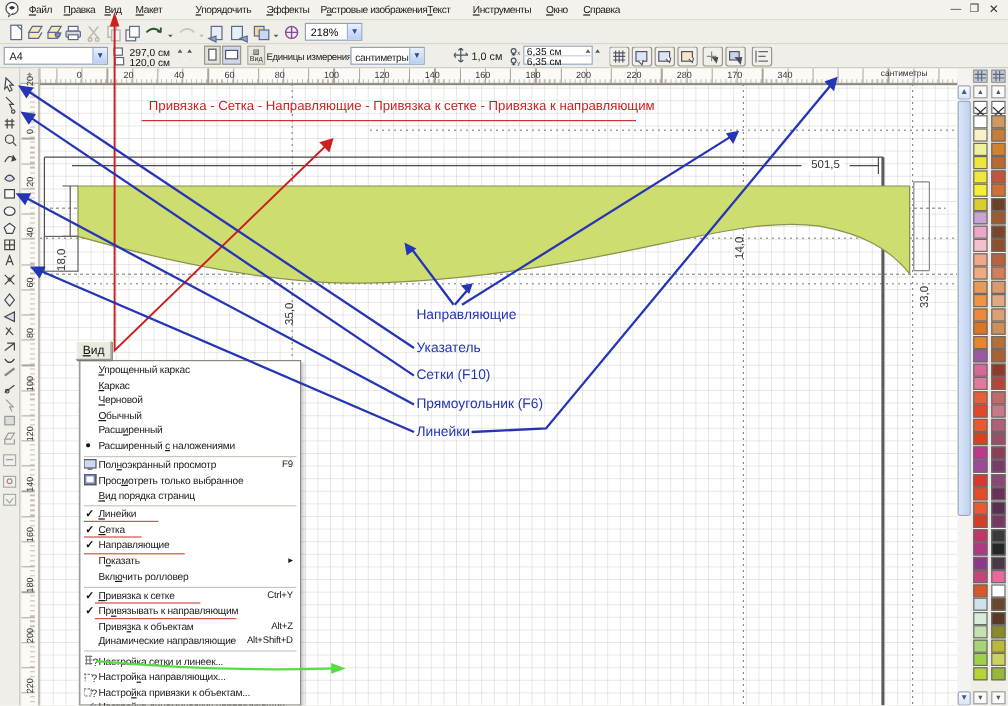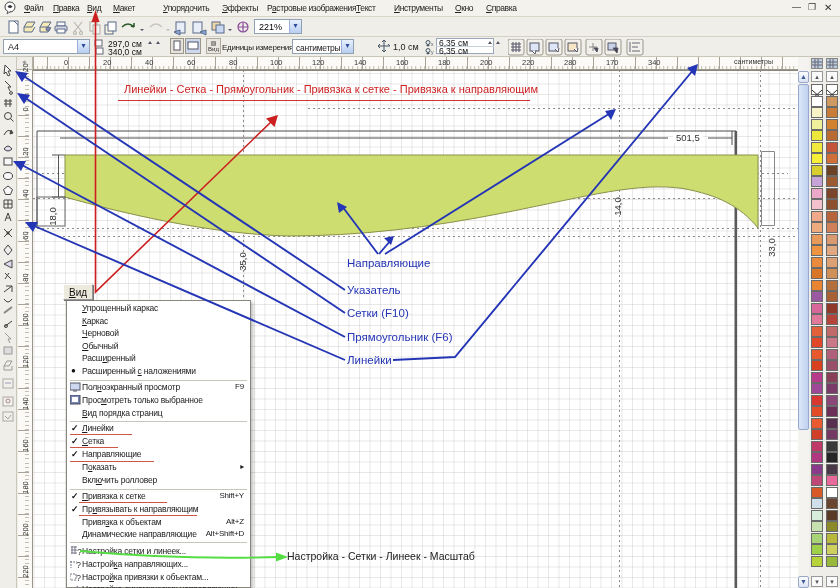--- a/index.html
+++ b/index.html
@@ -118,36 +118,36 @@
           <rect x="208" y="3" width="8" height="8"></rect>
           <rect x="212" y="6" width="8" height="8" fill="#c8d8f0"></rect>
         </g>
   <path d="M224 10 l2 2 l2 -2" fill="#556"></path>
   <g stroke="#884a9a" stroke-width="1.2" fill="none">
           <circle cx="239" cy="8" r="5"></circle>
           <path d="M234 8 h10 M239 3 v10"></path>
         </g>
  </svg>
  <div class="combo" style="left:254px;top:2px;width:48px">
-   <span style="position:absolute;left:4px;top:2px;font-size:9px">221%</span>
+   <span style="position:absolute;left:4px;top:2px;font-size:9px">218%</span>
         <span class="btn">▾</span>
  </div>
 </div>
 
 <div id="pb">
  <div class="combo" style="left:3px;top:2px;width:87px">
         <span style="position:absolute;left:4px;top:2px">A4</span>
         <span class="btn">▾</span>
       </div>
  <svg class="abs" style="left:94px;top:2px" width="12" height="16" viewBox="0 0 12 16">
         <rect x="1" y="1" width="7" height="6" fill="#fff" stroke="#667"></rect>
         <rect x="2" y="9" width="7" height="6" fill="#fff" stroke="#667"></rect>
       </svg>
  <div class="spinN abs" style="left:108px;top:3px">297,0 см</div>
- <div class="spinN abs" style="left:108px;top:11px">340,0 см</div>
+ <div class="spinN abs" style="left:108px;top:11px">120,0 см</div>
  <svg class="abs" style="left:146px;top:3px" width="18" height="14" viewBox="0 0 18 14">
         <g fill="#556">
           <path d="M2 4 l2 -3 2 3z M2 6 l2 3 2 3z M10 4 l2 -3 2 3z M10 6 l2 3 2 3z"></path>
         </g>
       </svg>
  <div class="abs" style="left:170px;top:1px;width:14px;height:16px;border:1px solid #9a968a;background:#e4e2da"><svg width="12" height="14">
           <rect x="3" y="2" width="6" height="9" fill="#fff" stroke="#556"></rect>
         </svg></div>
  <div class="abs" style="left:185px;top:1px;width:16px;height:16px;border:1px solid #9a968a;background:#cdd8ee"><svg width="14" height="14">
           <rect x="2" y="3" width="10" height="7" fill="#fff" stroke="#556"></rect>
@@ -314,24 +314,23 @@
 
   <path d="M733.5 81.5 v 74 M746.5 81.5 v 74 M733.5 81.5 h 13 M733.5 155.5 h 13" stroke="#888" fill="none" stroke-width="1"></path>
  </svg>
 
  <span class="dim" style="left:645px;top:62px;background:#fff;padding:0 3px">501,5</span>
  <div class="vdim" style="left:9px;top:141px">18,0</div>
  <div class="vdim" style="left:199px;top:186px">35,0</div>
  <div class="vdim" style="left:574px;top:131px">14,0</div>
  <div class="vdim" style="left:728px;top:172px">33,0</div>
 
- <div class="abs" style="left:96px;top:13px;font-size:11px;color:#cc2222;white-space:nowrap">Линейки - Сетка - Прямоугольник - Привязка к сетке - Привязка к направляющим</div>
+ <div class="abs" style="left:96px;top:13px;font-size:11px;color:#cc2222;white-space:nowrap">Привязка - Сетка - Направляющие - Привязка к сетке - Привязка к направляющим</div>
  <div class="abs" style="left:90px;top:30px;width:412px;height:1px;background:#cc3333"></div>
 
- <div class="abs" style="left:259px;top:480px;font-size:10.5px;color:#222;white-space:nowrap">Настройка - Сетки - Линеек - Масштаб</div>
 </div>
 
 <div class="bluelbl" style="left:347px;top:257px">Направляющие</div>
 <div class="bluelbl" style="left:347px;top:284px">Указатель</div>
 <div class="bluelbl" style="left:347px;top:307px">Сетки (F10)</div>
 <div class="bluelbl" style="left:347px;top:331px">Прямоугольник (F6)</div>
 <div class="bluelbl" style="left:347px;top:354px">Линейки</div>
 
 <div class="abs" style="left:63px;top:284px;width:30px;height:16px;background:#ece9dd;border:1px solid #999;border-top-color:#fff;border-left-color:#fff;box-shadow:1px 1px 0 #777;z-index:22;font-size:10px;text-align:center;line-height:15px;color:#111"><u>В</u>ид</div>
 
@@ -365,21 +364,21 @@
  <div class="redul" style="top:146px;left:3px;width:48px"></div>
  <div class="mcheck" style="top:148px">✓</div>
       <div class="mitem" style="top:148px">Направляющие</div>
  <div class="redul" style="top:159.5px;left:3px;width:84px"></div>
  <div class="mitem" style="top:161px">П<u>о</u>казать</div>
       <div class="mshort" style="top:161px">▸</div>
  <div class="mitem" style="top:174px">Вкл<u>ю</u>чить ролловер</div>
  <div class="msep" style="top:187.5px"></div>
  <div class="mcheck" style="top:189.5px">✓</div>
       <div class="mitem" style="top:189.5px"><u>П</u>ривязка к сетке</div>
-      <div class="mshort" style="top:189.5px">Shift+Y</div>
+      <div class="mshort" style="top:189.5px">Ctrl+Y</div>
  <div class="redul" style="top:200.5px;left:12px;width:88px"></div>
  <div class="mcheck" style="top:202.5px">✓</div>
       <div class="mitem" style="top:202.5px">Пр<u>и</u>вязывать к направляющим</div>
  <div class="redul" style="top:213.5px;left:12px;width:118px"></div>
  <div class="mitem" style="top:215.5px">Привя<u>з</u>ка к объектам</div>
       <div class="mshort" style="top:215.5px">Alt+Z</div>
  <div class="mitem" style="top:228px"><u>Д</u>инамические направляющие</div>
       <div class="mshort" style="top:228px">Alt+Shift+D</div>
  <div class="msep" style="top:240.5px"></div>
  <div class="micon" style="top:244.5px"><svg width="12" height="10">

